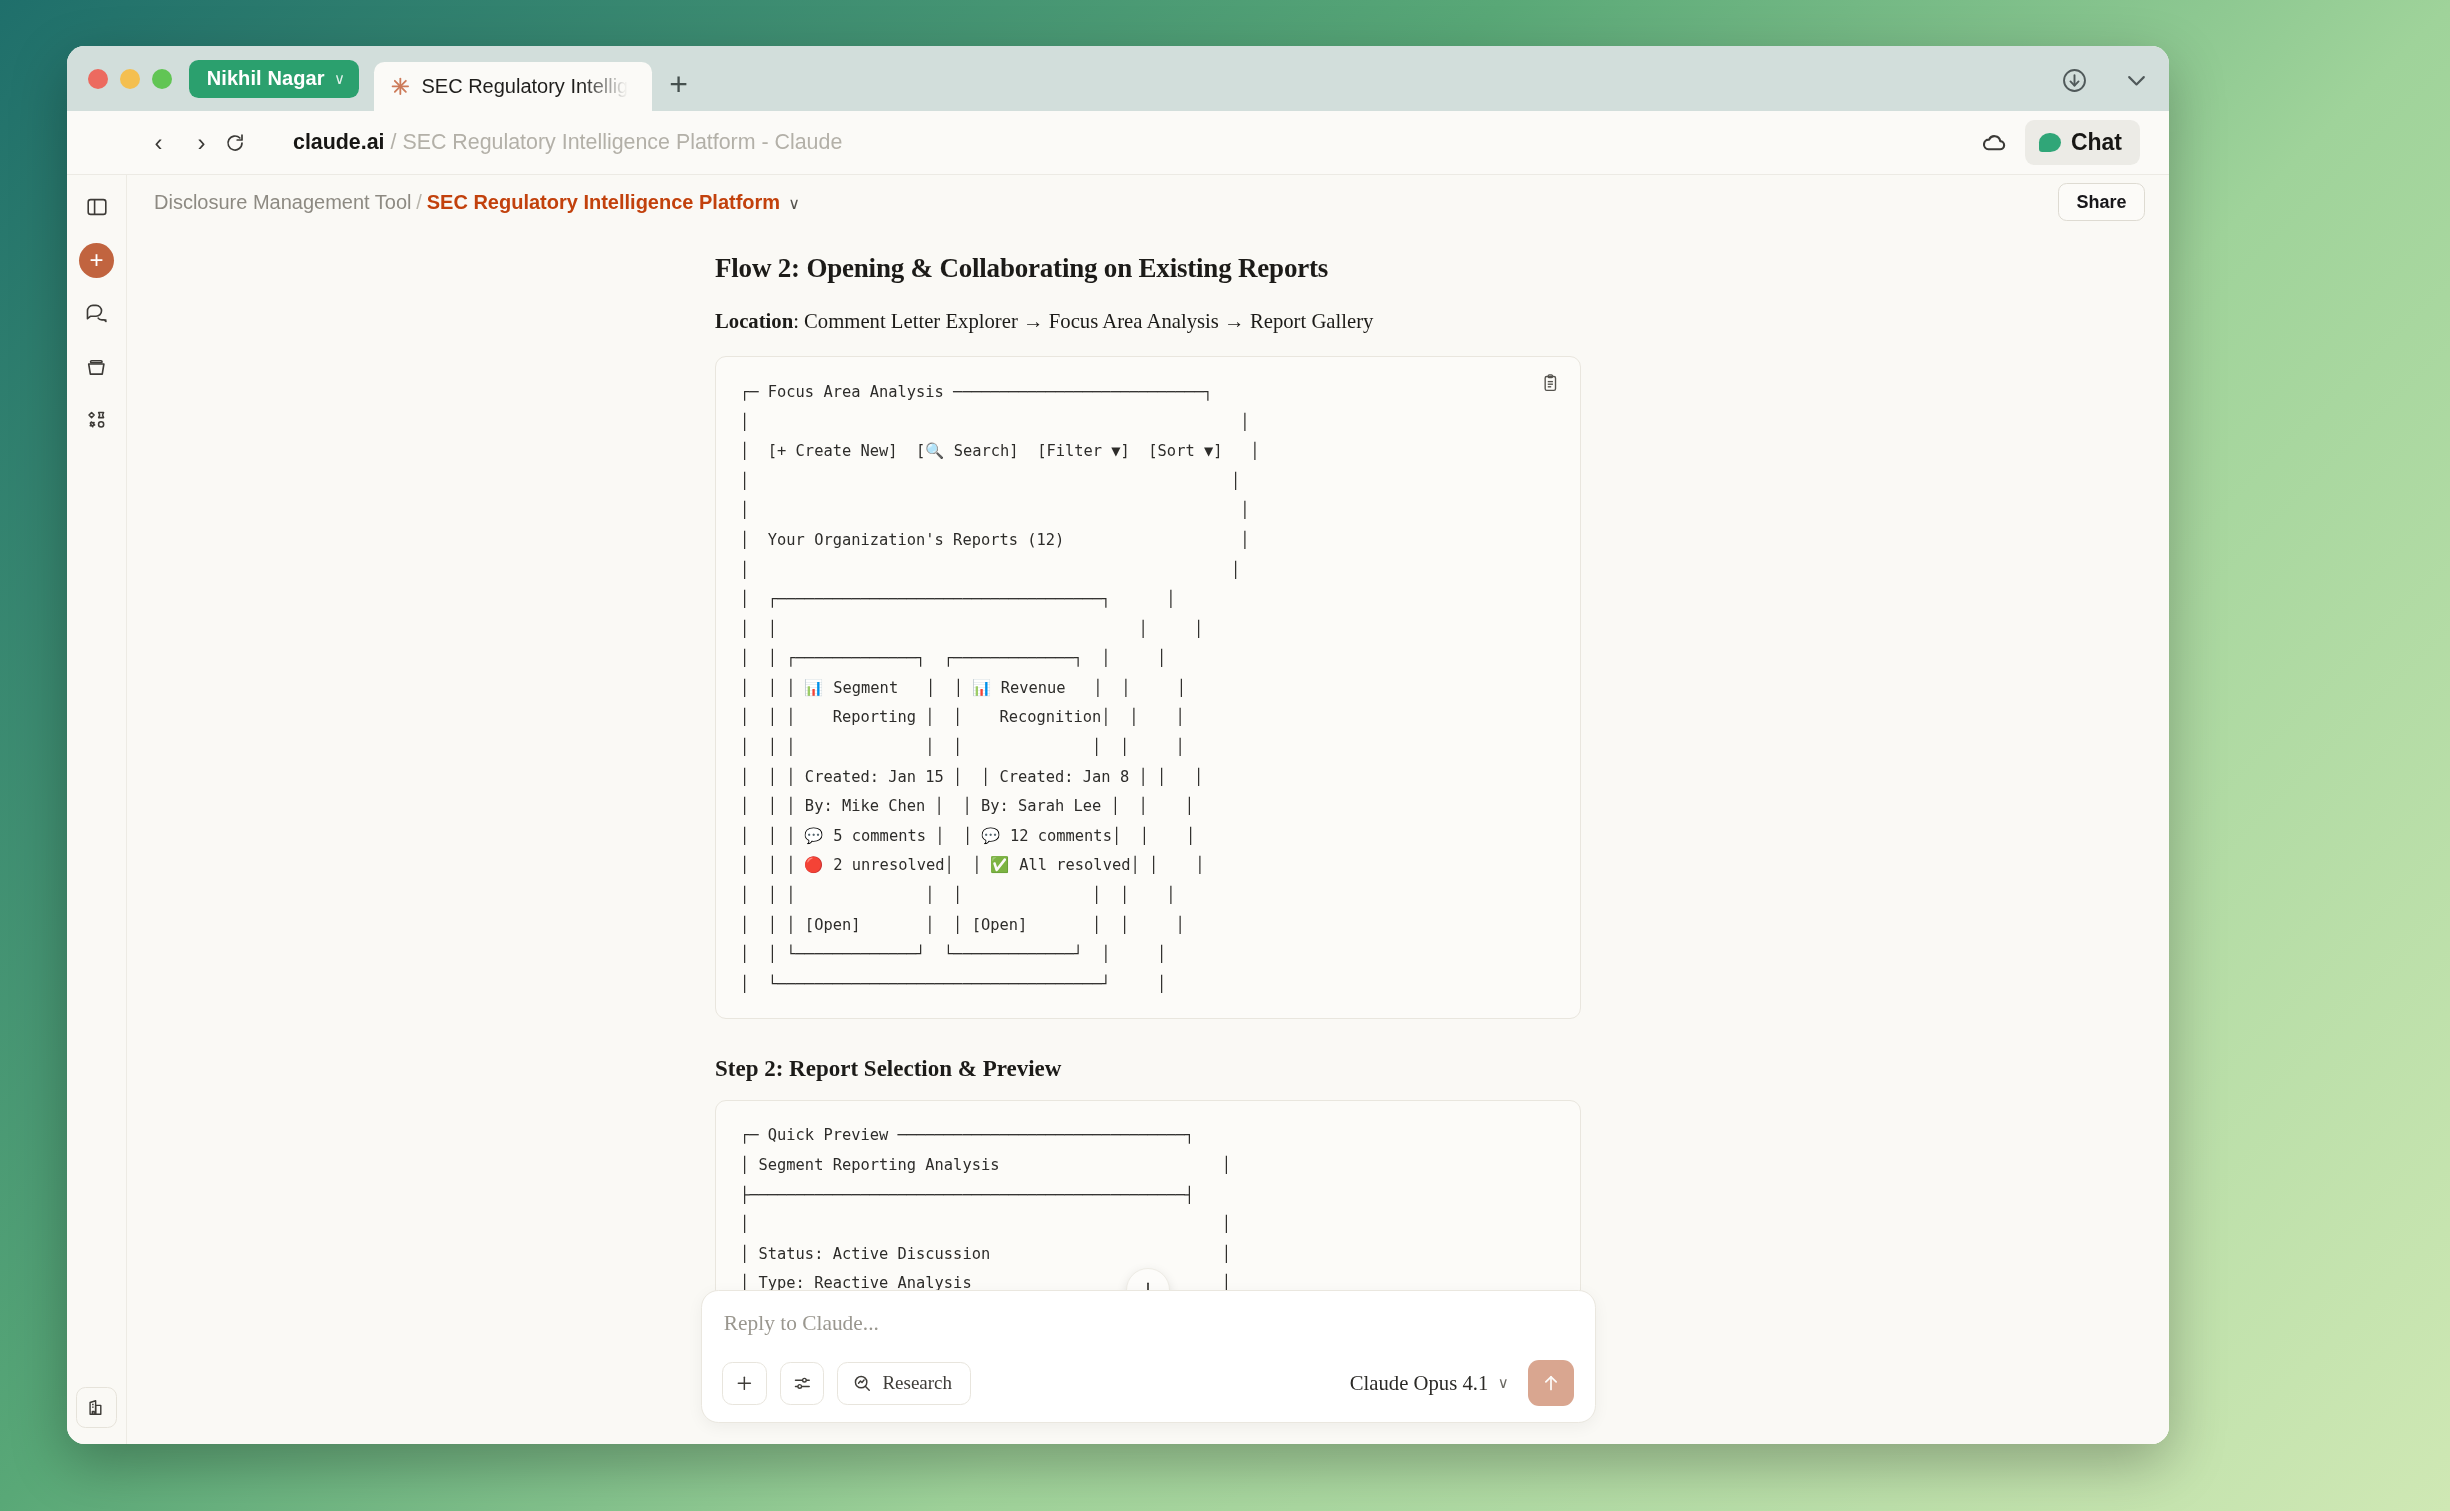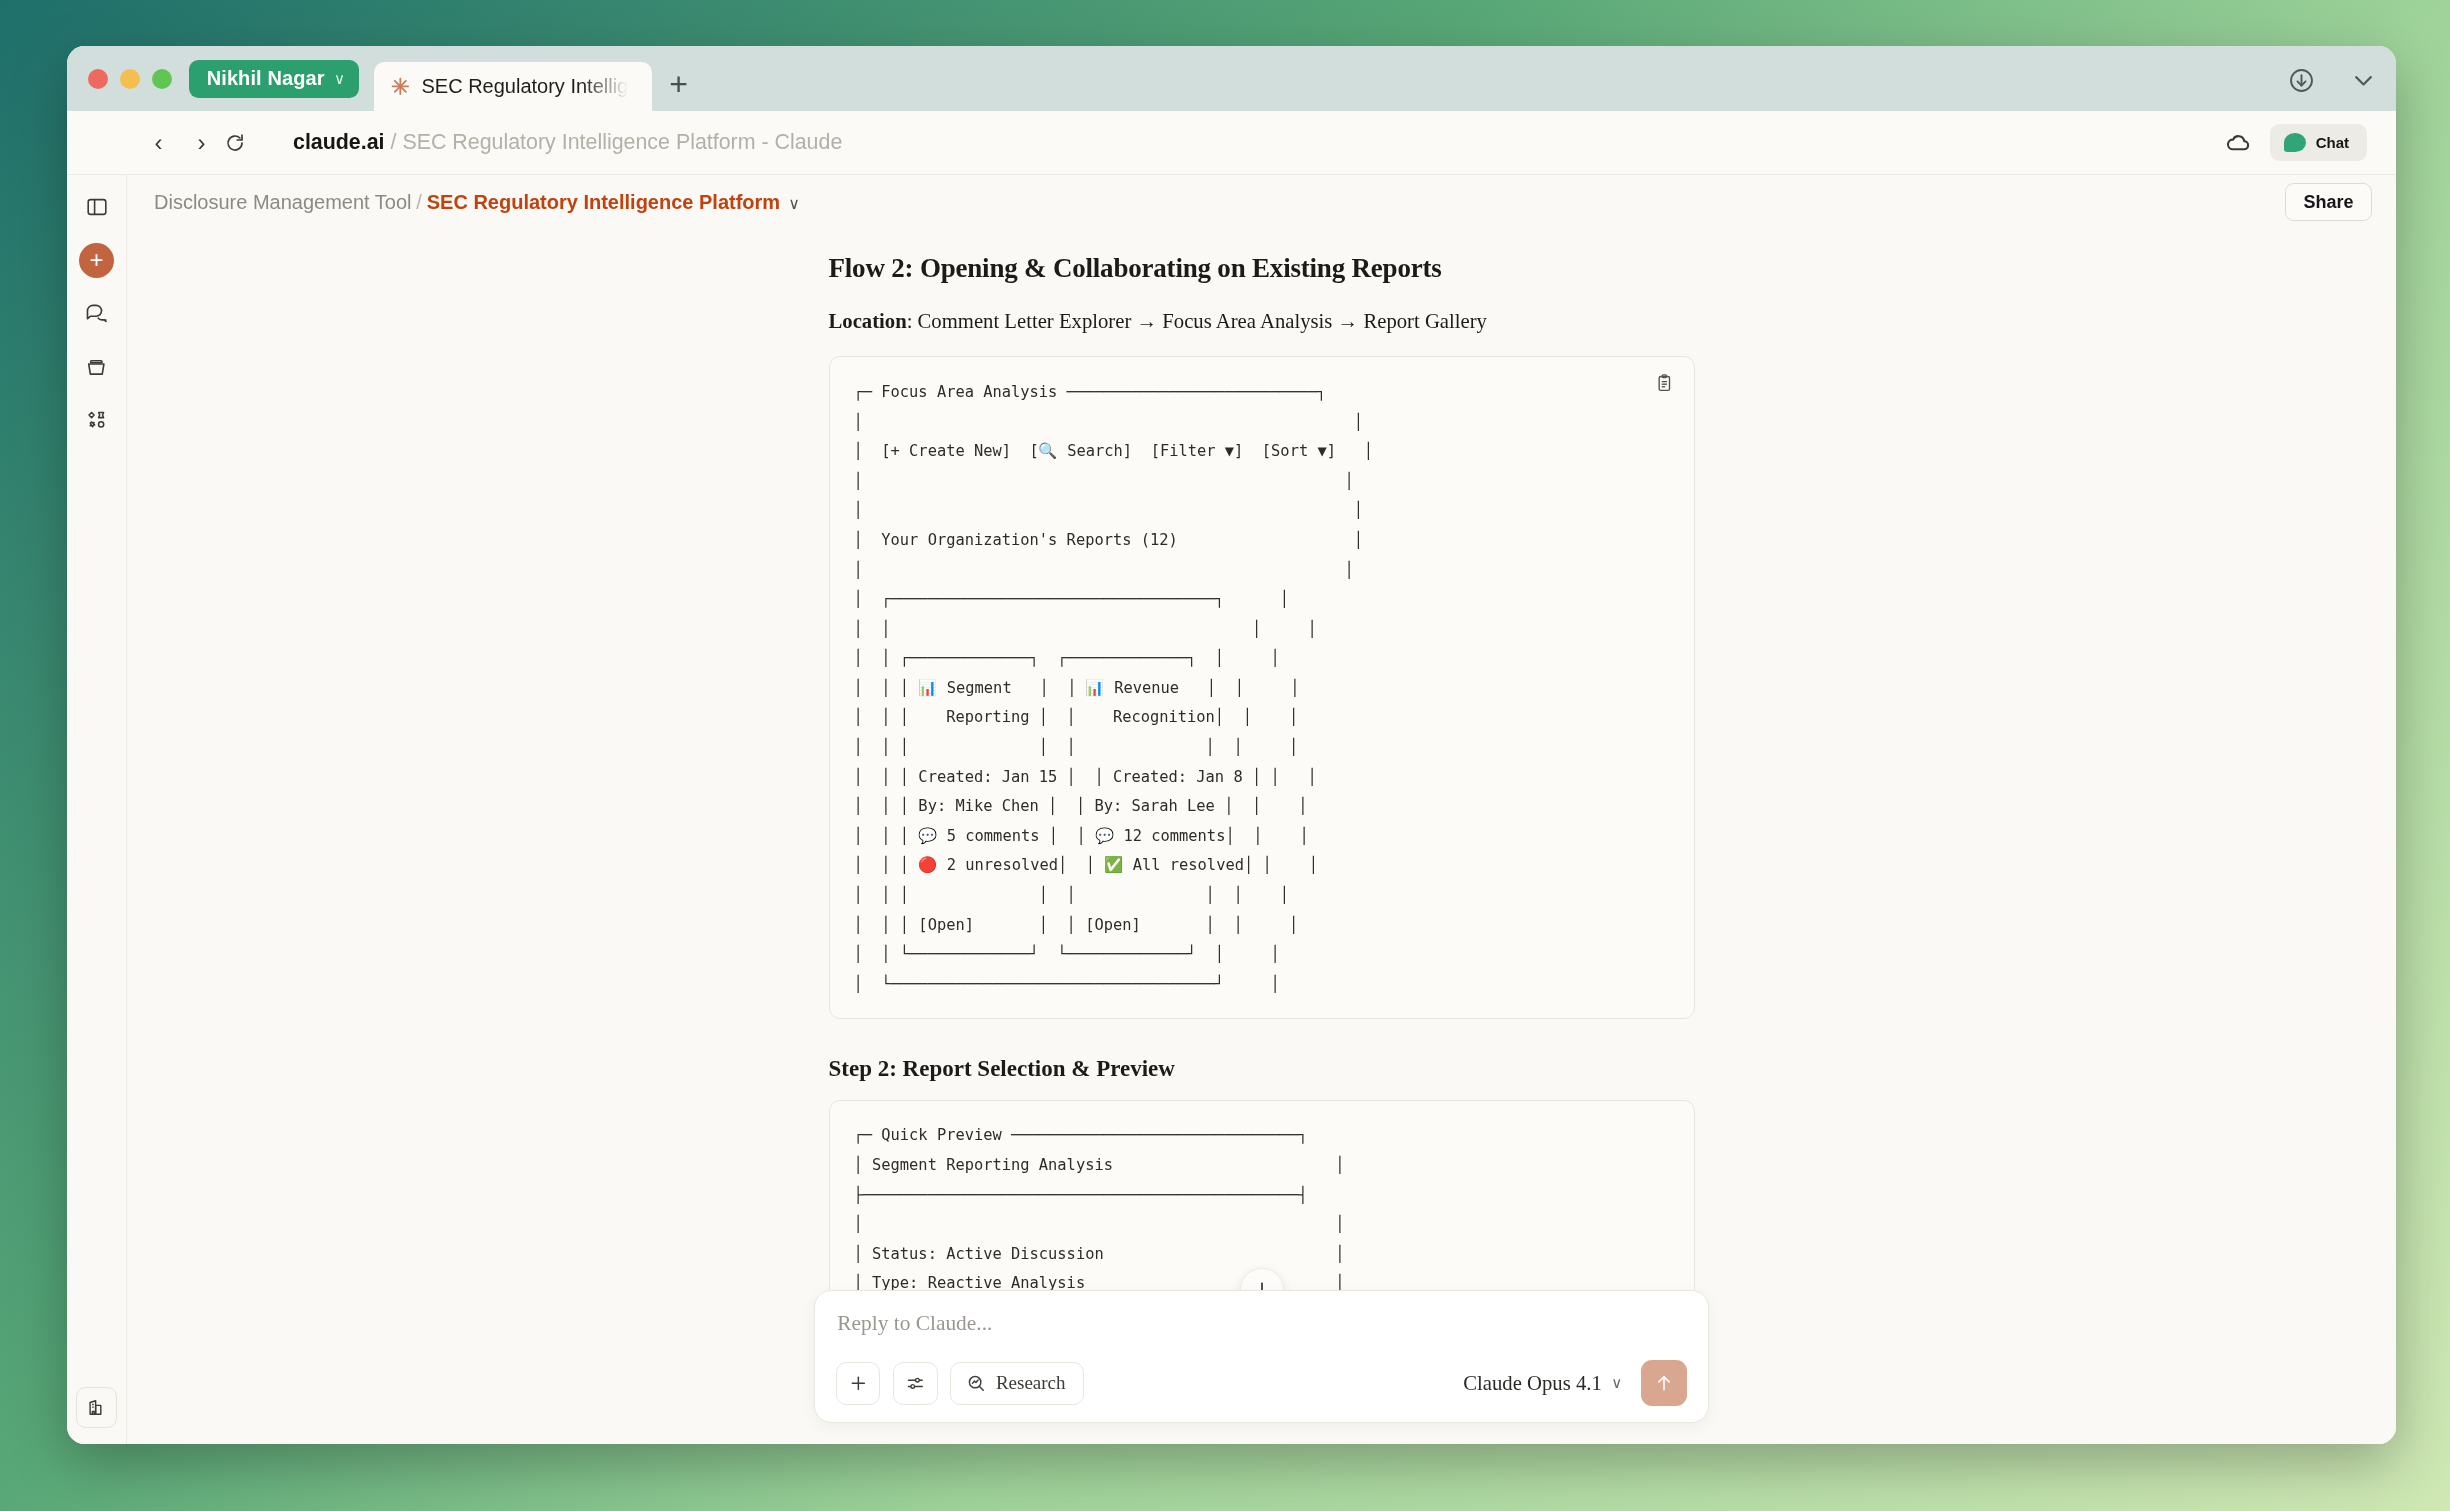--- a/index.html
+++ b/index.html
@@ -14,21 +14,21 @@
     font-family: "Liberation Sans", sans-serif;
     background: linear-gradient(135deg, #1f6f6b 0%, #59a877 38%, #9fd39a 62%, #cfe8b4 100%);
     position: relative;
   }
 
   
   .window {
     position: absolute;
     left: 67px;
     top: 46px;
-    width: 2329px;
+    width: 2102px;
     height: 1398px;
     border-radius: 17.5px;
     overflow: hidden;
     box-shadow: 0 19px 56px rgba(0,0,0,.28);
     background: #fbfaf7;
     display: flex;
     flex-direction: column;
   }
 
   
@@ -132,21 +132,21 @@
     margin-left: auto;
     display: flex;
     align-items: center;
     gap: 17.5px;
   }
   .chat-btn {
     display: flex; align-items: center; gap: 10px;
     background: #ecebe6;
     border-radius: 9.5px;
     padding: 8.7px 18px 8.7px 14.3px;
-    font-size: 15px;
+    font-size: 23px;
     font-weight: 700;
     color: #171614;
   }
   .chat-bubble {
     width: 21.4px; height: 19px; border-radius: 50% 50% 50% 3.2px;
     background: #30a678; display:block;
   }
 
   
   .body-row { flex: 1 1 auto; display: flex; min-height: 0; }

